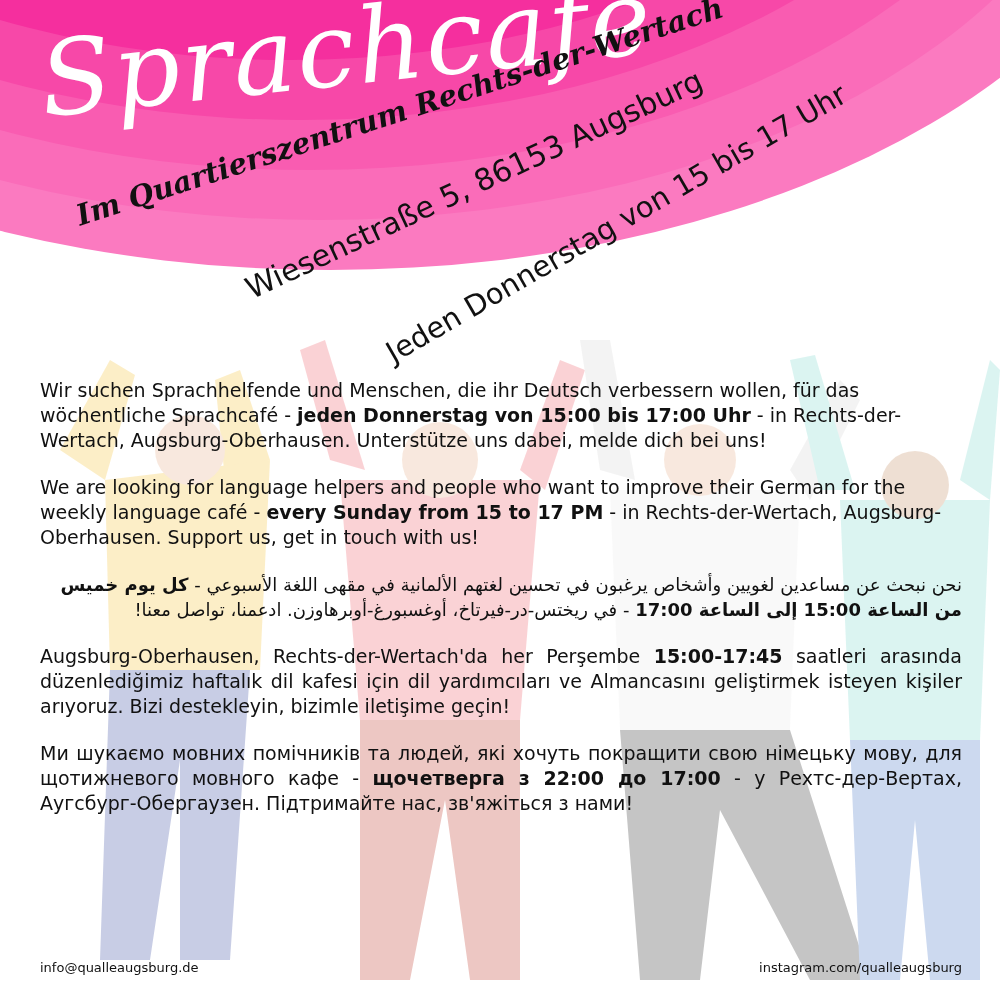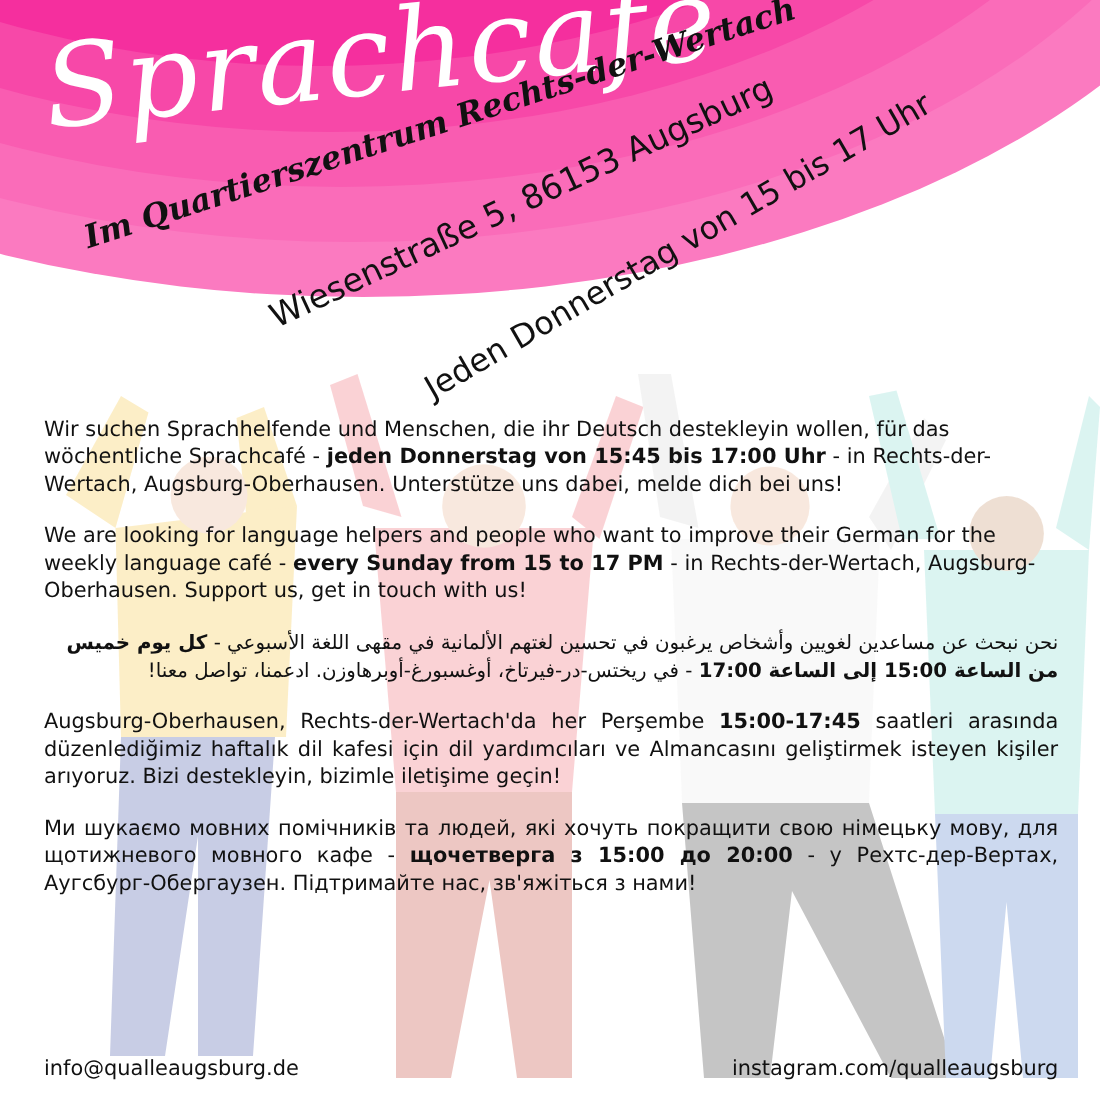--- a/index.html
+++ b/index.html
@@ -100,21 +100,21 @@
       line-height: 25px;
     }
     .para b { font-weight: bold; }
     .footer {
       position: absolute;
       left: 40px; top: 960px;
       width: 922px;
       display: flex;
       justify-content: space-between;
       z-index: 2;
-      font-size: 19px;
+      font-size: 13px;
       color: #111111;
     }
     .footer a {
       color: #111111;
       text-decoration: none;
     }
   </style>
 </head>
 <body>
 
@@ -161,32 +161,32 @@
   </g>
 </svg>
 
 <div class="title">Sprachcafé</div>
 <div class="subtitle">Im Quartierszentrum Rechts-der-Wertach</div>
 <div class="address">Wiesenstraße 5, 86153 Augsburg</div>
 <div class="schedule">Jeden Donnerstag von 15 bis 17 Uhr</div>
 
 <div class="content">
   <p class="para">
-    <span>Wir suchen Sprachhelfende und Menschen, die ihr Deutsch destekleyin wollen, für das wöchentliche Sprachcafé - </span><b>jeden Donnerstag von 15:45 bis 17:00 Uhr</b><span> - in Rechts-der-Wertach, Augsburg-Oberhausen. Unterstütze uns dabei, melde dich bei uns!</span>
+    <span>Wir suchen Sprachhelfende und Menschen, die ihr Deutsch verbessern wollen, für das wöchentliche Sprachcafé - </span><b>jeden Donnerstag von 15:00 bis 17:00 Uhr</b><span> - in Rechts-der-Wertach, Augsburg-Oberhausen. Unterstütze uns dabei, melde dich bei uns!</span>
   </p>
   <p class="para">
     <span>We are looking for language helpers and people who want to improve their German for the weekly language café - </span><b>every Sunday from 15 to 17 PM</b><span> - in Rechts-der-Wertach, Augsburg-Oberhausen. Support us, get in touch with us!</span>
   </p>
   <p class="para rtl" dir="rtl">
     <span>نحن نبحث عن مساعدين لغويين وأشخاص يرغبون في تحسين لغتهم الألمانية في مقهى اللغة الأسبوعي - </span><b>كل يوم خميس من الساعة 15:00 إلى الساعة 17:00</b><span> - في ريختس-در-فيرتاخ، أوغسبورغ-أوبرهاوزن. ادعمنا، تواصل معنا!</span>
   </p>
   <p class="para justify">
     <span>Augsburg-Oberhausen, Rechts-der-Wertach'da her Perşembe </span><b>15:00-17:45</b><span> saatleri arasında düzenlediğimiz haftalık dil kafesi için dil yardımcıları ve Almancasını geliştirmek isteyen kişiler arıyoruz. Bizi destekleyin, bizimle iletişime geçin!</span>
   </p>
   <p class="para justify">
-    <span>Ми шукаємо мовних помічників та людей, які хочуть покращити свою німецьку мову, для щотижневого мовного кафе - </span><b>щочетверга з 15:00 до 20:00</b><span> - у Рехтс-дер-Вертах, Аугсбург-Обергаузен. Підтримайте нас, зв'яжіться з нами!</span>
+    <span>Ми шукаємо мовних помічників та людей, які хочуть покращити свою німецьку мову, для щотижневого мовного кафе - </span><b>щочетверга з 22:00 до 17:00</b><span> - у Рехтс-дер-Вертах, Аугсбург-Обергаузен. Підтримайте нас, зв'яжіться з нами!</span>
   </p>
 </div>
 
 <div class="footer">
   <a>info@qualleaugsburg.de</a>
   <a>instagram.com/qualleaugsburg</a>
 </div>
 
 </body></html>

